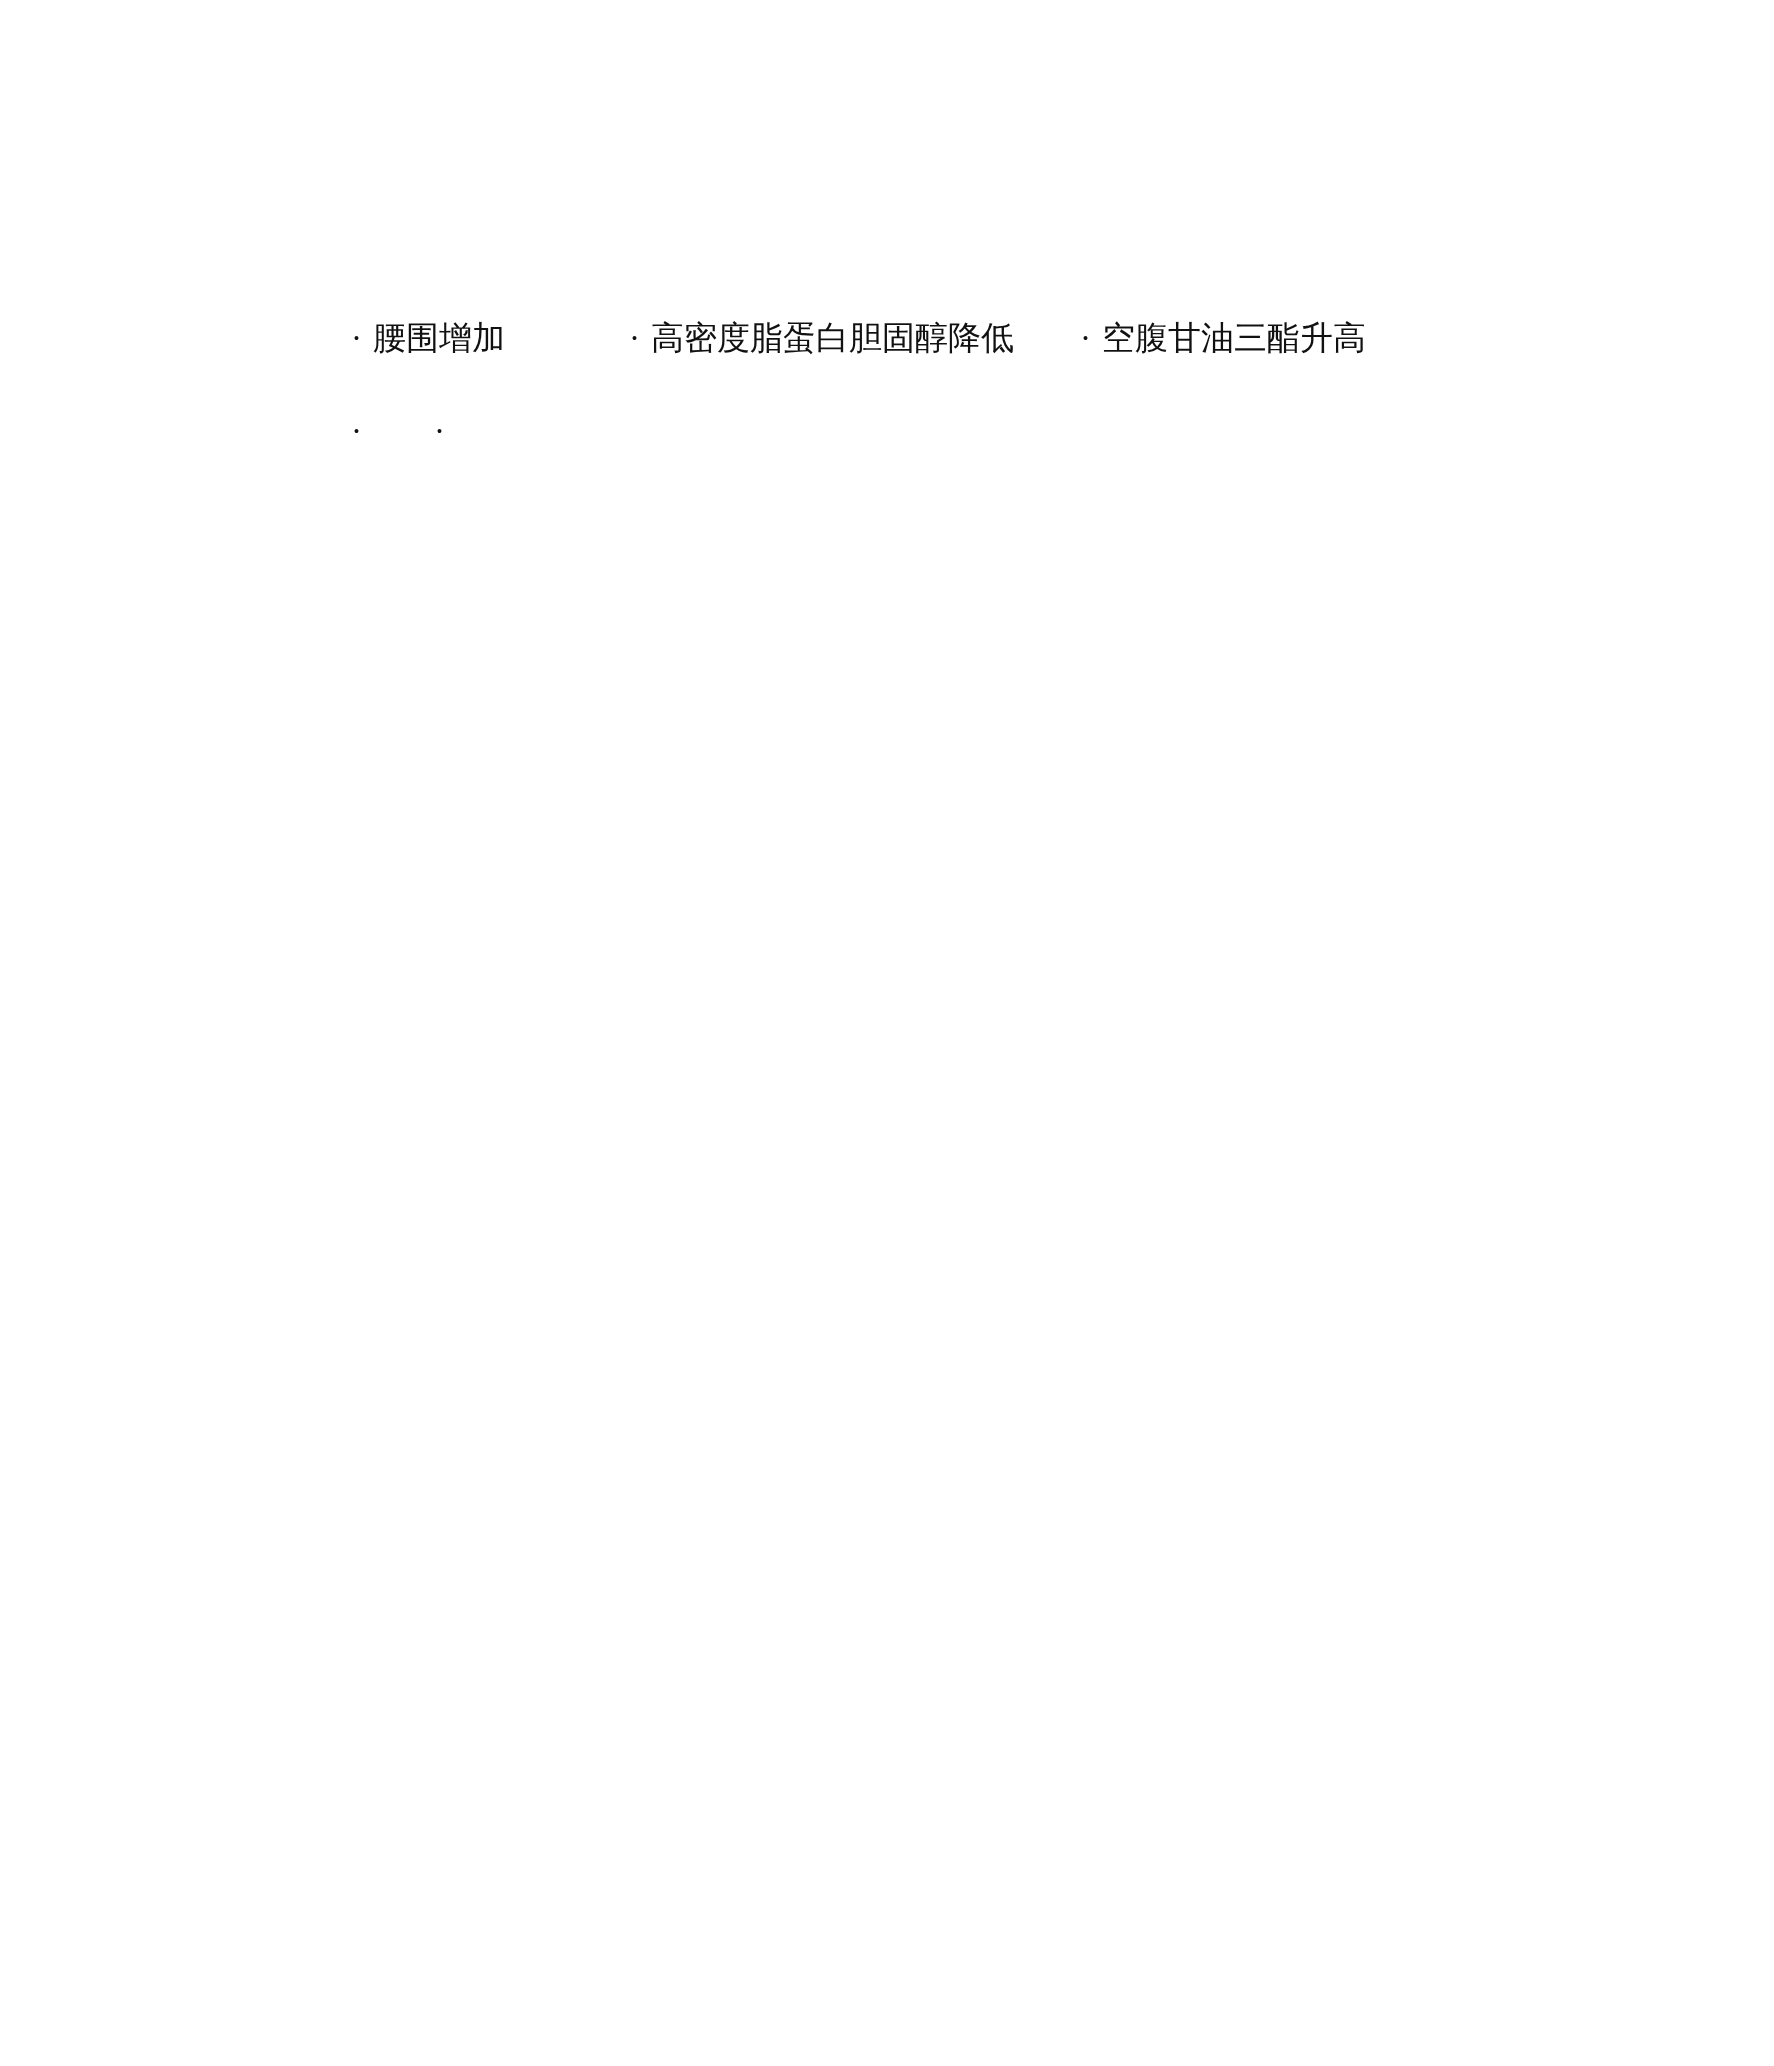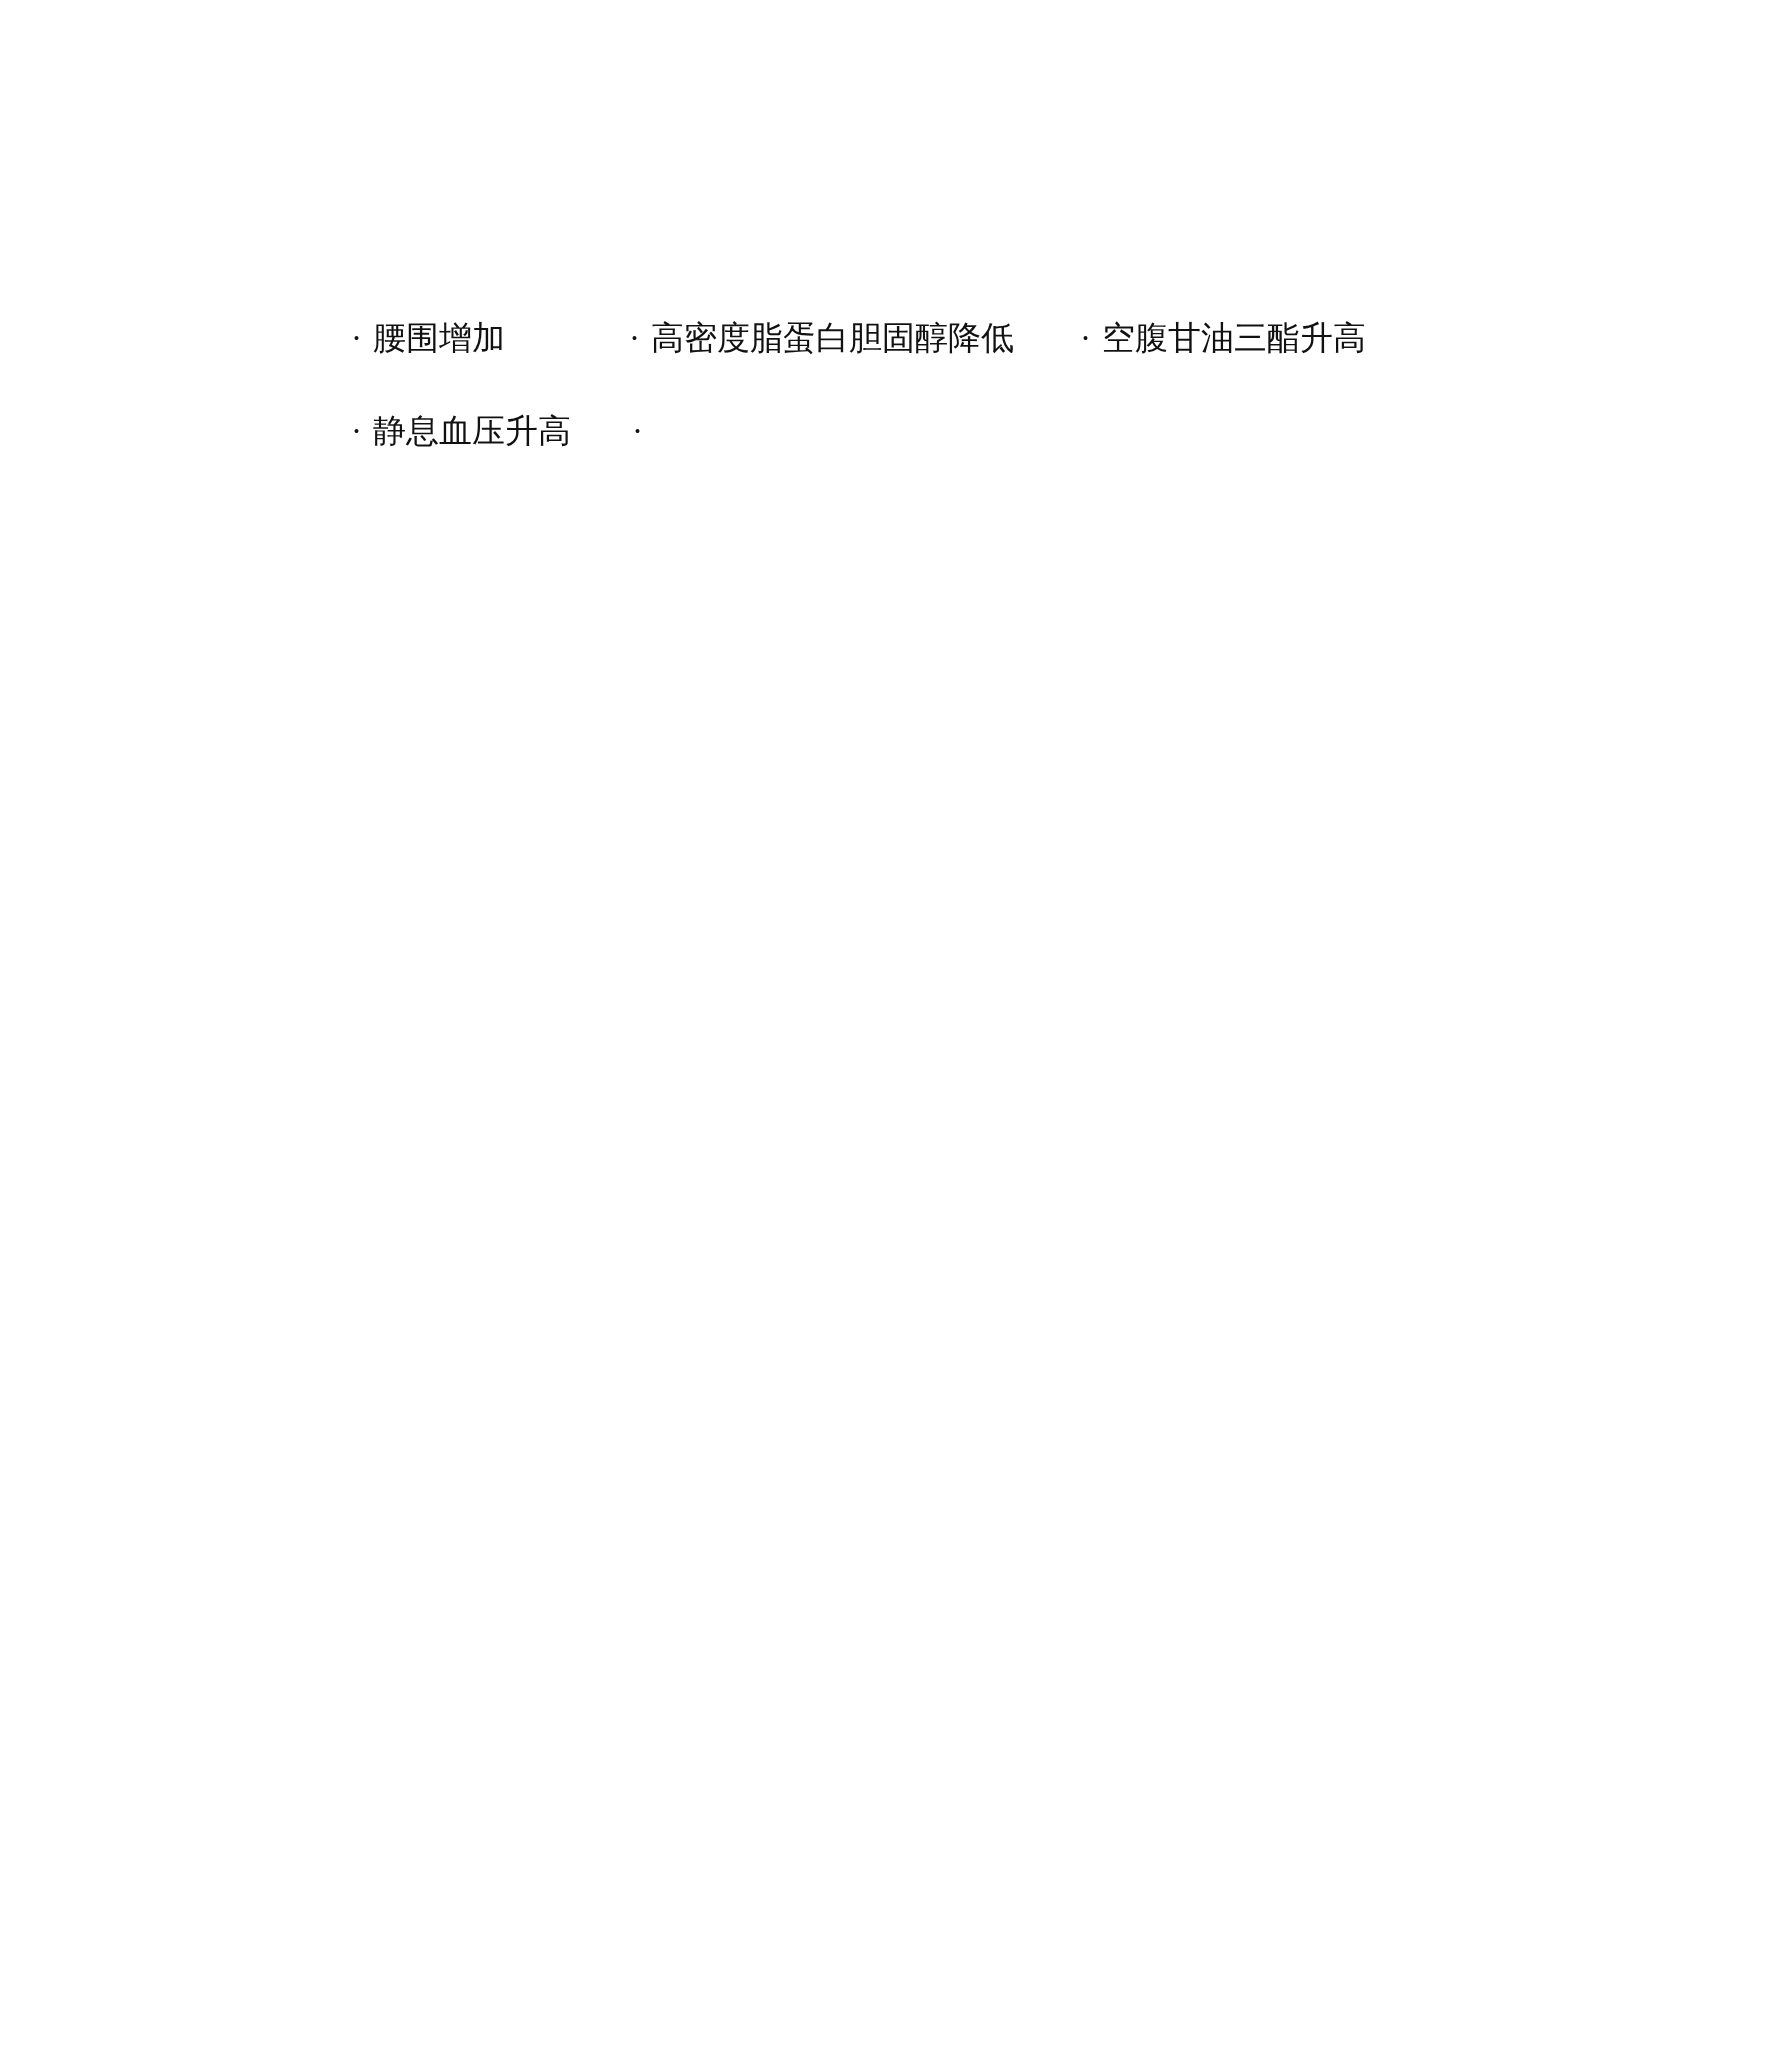--- a/index.html
+++ b/index.html
@@ -82,21 +82,20 @@
     </span>
     <span class="bullet-item">
       <span class="bullet-dot">·</span>
         <span class="bullet-label">空腹甘油三酯升高</span>
     </span>
   </div>
 
   <div class="line bullets row2">
     <span class="bullet-item">
       <span class="bullet-dot">·</span>
-        <span class="bullet-label">静息血压升高</span>
     </span>
     <span class="bullet-item">
       <span class="bullet-dot">·</span>
     </span>
   </div>
 
   <div class="line j ind">
     <span class="seg it"></span><span class="seg"></span>
   </div>
 

